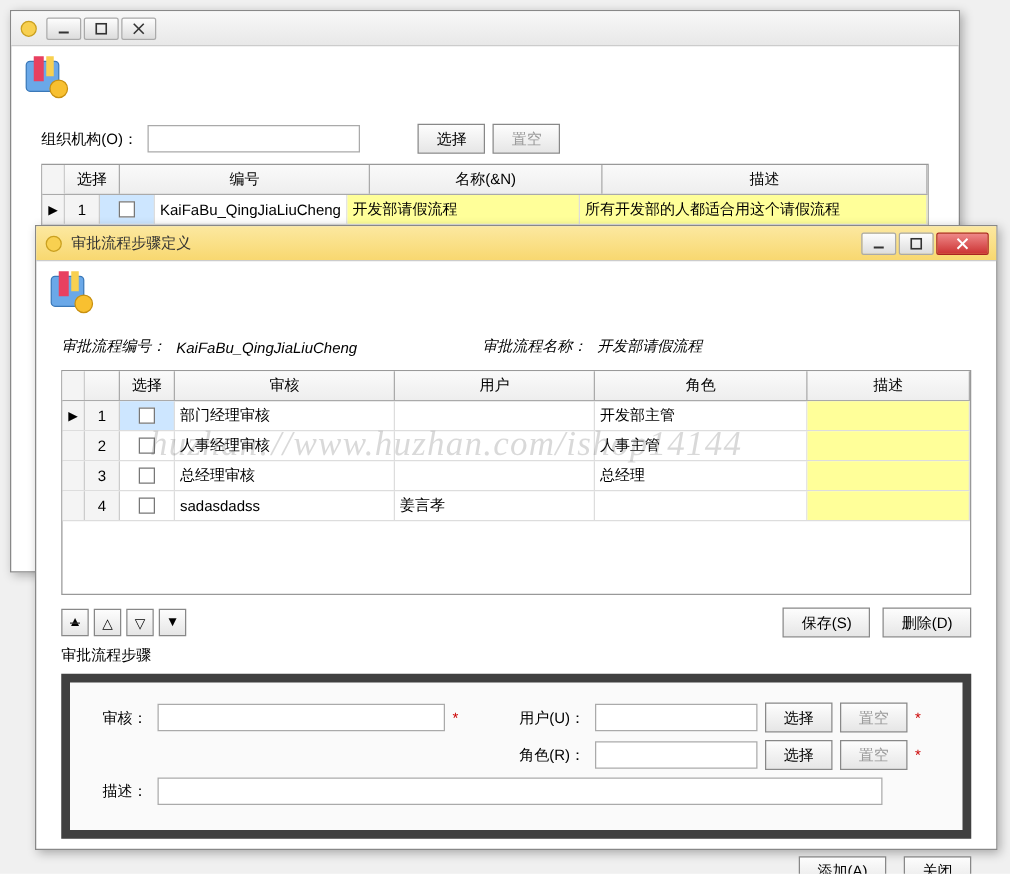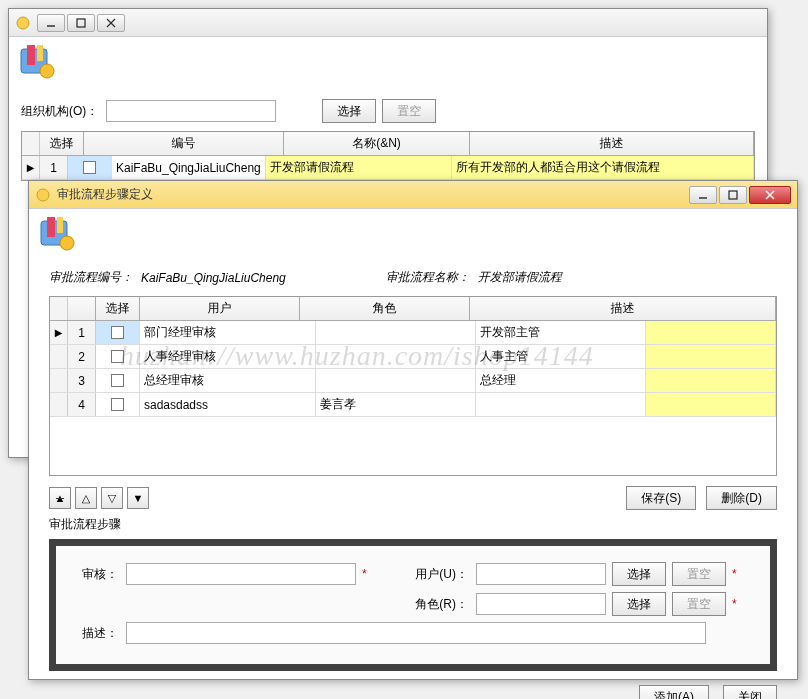--- a/index.html
+++ b/index.html
@@ -11,21 +11,21 @@
 
 .titlebar { height: 28px; background: linear-gradient(to bottom, #f8f8f8, #e8e8e8); display: flex; align-items: center; padding: 0 6px; border-bottom: 1px solid #ccc; position: relative; }
 .titlebar.active { background: linear-gradient(to bottom, #fce8a0, #f8d870); justify-content: center; }
 .titlebar-icon { width: 16px; height: 16px; margin-right: 6px; display: inline-flex; align-items: center; justify-content: center; }
 .titlebar-text { flex: 1; font-size: 12px; color: #333; white-space: nowrap; }
 .win-controls { display: flex; gap: 2px; }
 .win-btn { width: 28px; height: 18px; border: 1px solid #aaa; background: linear-gradient(to bottom,#fdfdfd,#ddd); display: flex; align-items: center; justify-content: center; font-size: 10px; cursor: pointer; border-radius: 2px; }
 .win-btn.close-active { background: linear-gradient(to bottom,#e88,#c33); color: #fff; border-color: #a22; width: 42px; }
 .win-btn svg { width: 10px; height: 10px; }
 
-.content { padding: 8px 12px; }
+.content { padding: 8px 24px; }
 
 .icon-banner { height: 48px; display: flex; align-items: center; padding: 4px 8px; }
 .app-icon { width: 40px; height: 40px; position: relative; }
 
 .form-row { display: flex; align-items: center; margin: 6px 0; }
 .form-label { margin-right: 8px; }
 .text-input { height: 22px; border: 1px solid #aaa; background: #fff; padding: 0 4px; font-size: 12px; }
 .text-input.wide { width: 170px; }
 .text-input.med { width: 230px; }
 .text-input.sm { width: 130px; }
@@ -199,20 +199,21 @@
       </div>
     </div>
   </div>
 
   <div class="grid-wrap">
     <div class="grid" style="height:180px">
       <div class="grid-head">
         <div class="row-indicator"></div>
         <div class="cell c-num" style="width:28px"></div>
         <div class="cell s-sel">选择</div>
+        <div class="cell s-audit">审核</div>
         <div class="cell s-user">用户</div>
         <div class="cell s-role">角色</div>
         <div class="cell s-desc">描述</div>
       </div>
       <div id="steps-body">
           <div class="grid-row">
             <div class="row-indicator">▶</div>
             <div class="cell c-num center" style="background:#f4f4f4;border-right:1px solid #ccc">1</div>
             <div class="cell s-sel center hi-sel">
               <span class="chk"></span>

